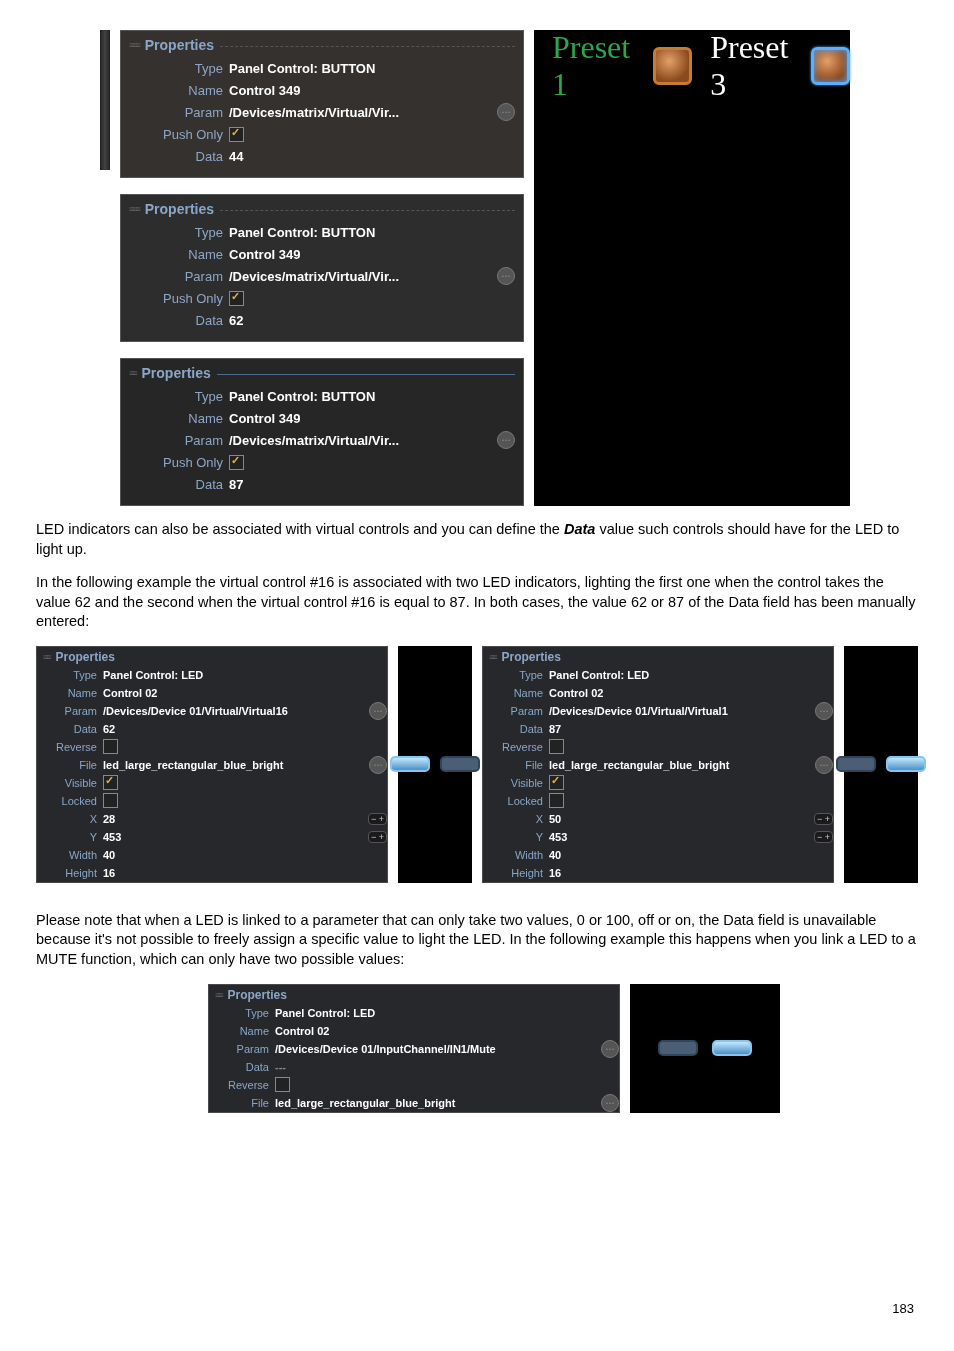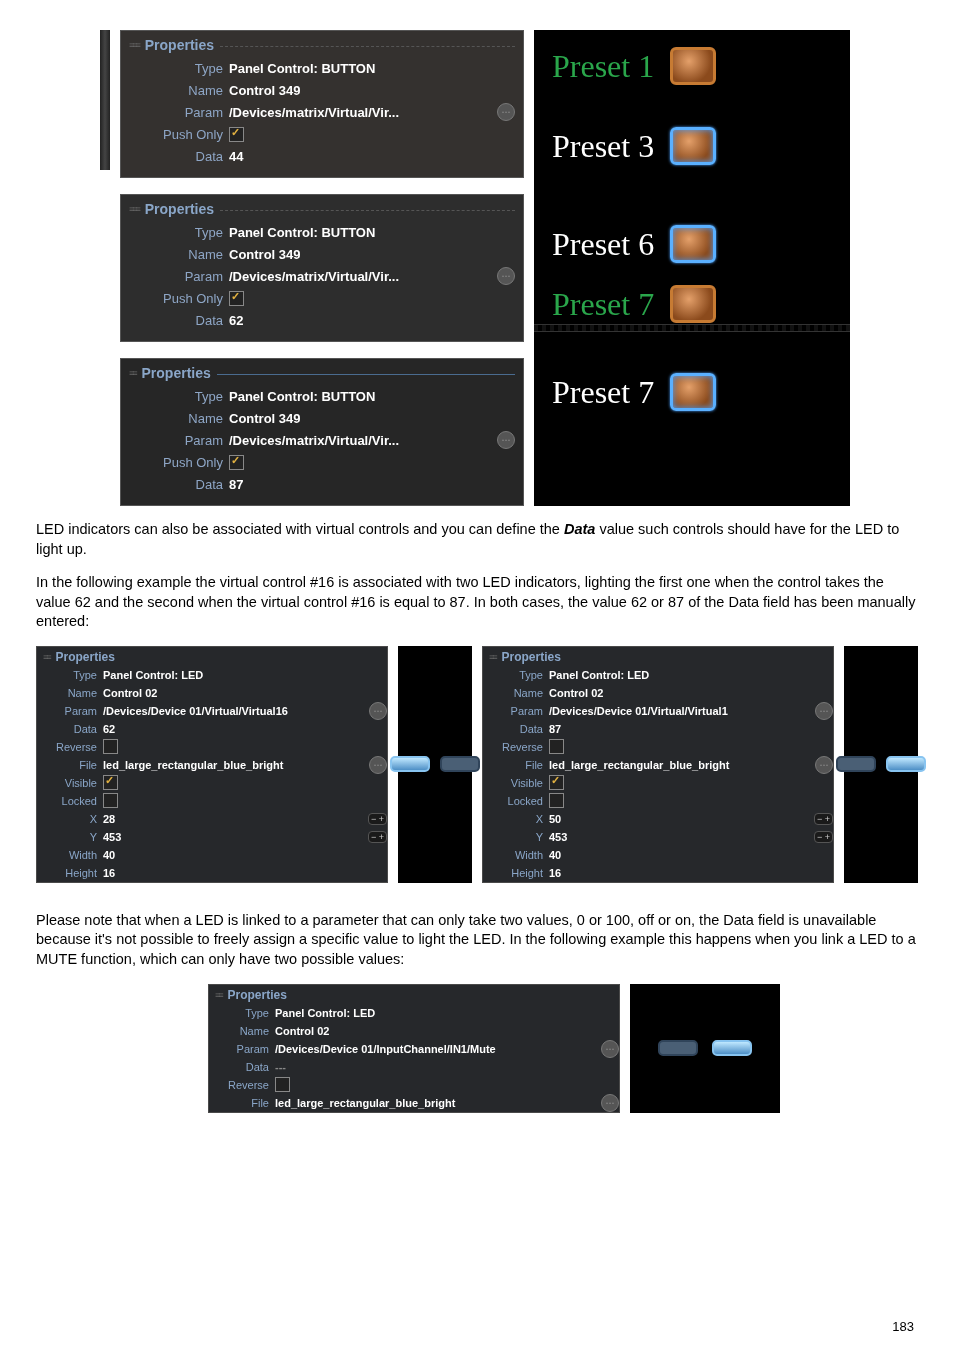--- a/index.html
+++ b/index.html
@@ -9,21 +9,21 @@
     color:#000;
     width:954px;
   }
   .page{
     padding:30px 36px 30px 36px;
     position:relative;
     min-height:1290px;
   }
   .page-num{
     position:absolute;
-    bottom:16px;
+    bottom:34px;
     right:40px;
     font-size:13px;
   }
   .bodytext{
     font-size:14.5px;
     line-height:1.35;
     margin:14px 0;
   }
   .bodytext em{ font-style:italic; font-weight:bold;}
 
@@ -64,21 +64,21 @@
     margin-left:4px;
   }
   .chk{width:13px;height:13px;background:#222;border:1px solid #888;display:inline-block;position:relative;}
   .chk.on:after{content:"✓"; position:absolute; color:#e0b040; font-size:11px; top:-2px; left:1px; font-weight:bold;}
 
   .preset-col{
     width:316px;
     background:#000;
     color:#fff;
     display:flex;
-    flex-direction:column;
+    flex-direction:row;
     padding:4px 0;
   }
   .preset-item{
     display:flex;
     align-items:center;
     justify-content:flex-start;
     height:64px;
     padding-left:18px;
     gap:16px;
     font-size:32px;

